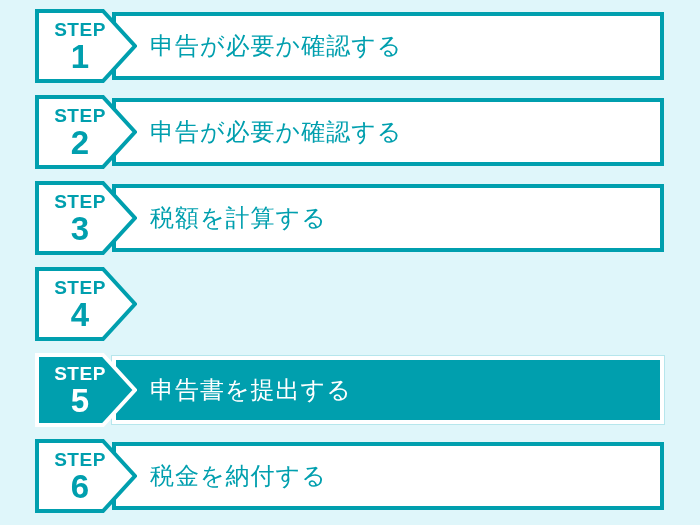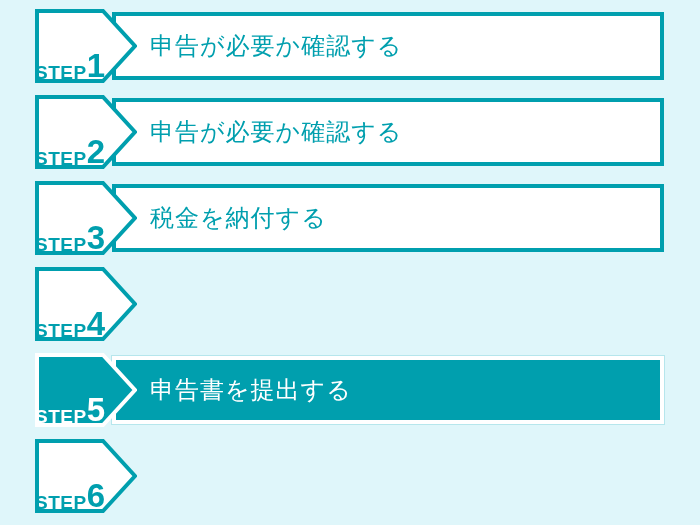--- a/index.html
+++ b/index.html
@@ -42,25 +42,26 @@
     stroke-width: 4;
     stroke-linejoin: miter;
   }
   .badge-text {
     position: absolute;
     left: 0;
     top: 0;
     width: 70px;
     height: 74px;
     display: flex;
-    flex-direction: row;
-    align-items: flex-end;
+    flex-direction: column;
+    align-items: center;
     justify-content: center;
     color: #009FAE;
     font-weight: bold;
+    padding-left: 10px;
   }
   .step-word {
     font-size: 19px;
     line-height: 21px;
     letter-spacing: 0.5px;
   }
   .step-num {
     font-size: 33px;
     line-height: 34px;
   }
@@ -141,56 +142,59 @@
     <div class="badge">
       <svg width="102" height="74" viewBox="0 0 102 74">
         <polygon points="2,2 68,2 100,37 68,72 2,72"></polygon>
       </svg>
       <div class="badge-text">
         <span class="step-word">STEP</span>
         <span class="step-num">3</span>
       </div>
     </div>
     <div class="bar">
+      <span class="bar-label">税額を計算する</span>
+    </div>
+  </div>
+
+  <div class="step-row">
+    <div class="badge">
+      <svg width="102" height="74" viewBox="0 0 102 74">
+        <polygon points="2,2 68,2 100,37 68,72 2,72"></polygon>
+      </svg>
+      <div class="badge-text">
+        <span class="step-word">STEP</span>
+        <span class="step-num">4</span>
+      </div>
+    </div>
+  </div>
+
+  <div class="step-row active">
+    <div class="badge">
+      <svg width="102" height="74" viewBox="0 0 102 74">
+        <polygon points="2,2 68,2 100,37 68,72 2,72"></polygon>
+      </svg>
+      <div class="badge-text">
+        <span class="step-word">STEP</span>
+        <span class="step-num">5</span>
+      </div>
+    </div>
+    <div class="bar">
+      <span class="bar-label">申告書を提出する</span>
+    </div>
+  </div>
+
+  <div class="step-row">
+    <div class="badge">
+      <svg width="102" height="74" viewBox="0 0 102 74">
+        <polygon points="2,2 68,2 100,37 68,72 2,72"></polygon>
+      </svg>
+      <div class="badge-text">
+        <span class="step-word">STEP</span>
+        <span class="step-num">6</span>
+      </div>
+    </div>
+    <div class="bar">
       <span class="bar-label">税金を納付する</span>
     </div>
   </div>
 
-  <div class="step-row">
-    <div class="badge">
-      <svg width="102" height="74" viewBox="0 0 102 74">
-        <polygon points="2,2 68,2 100,37 68,72 2,72"></polygon>
-      </svg>
-      <div class="badge-text">
-        <span class="step-word">STEP</span>
-        <span class="step-num">4</span>
-      </div>
-    </div>
-  </div>
-
-  <div class="step-row active">
-    <div class="badge">
-      <svg width="102" height="74" viewBox="0 0 102 74">
-        <polygon points="2,2 68,2 100,37 68,72 2,72"></polygon>
-      </svg>
-      <div class="badge-text">
-        <span class="step-word">STEP</span>
-        <span class="step-num">5</span>
-      </div>
-    </div>
-    <div class="bar">
-      <span class="bar-label">申告書を提出する</span>
-    </div>
-  </div>
-
-  <div class="step-row">
-    <div class="badge">
-      <svg width="102" height="74" viewBox="0 0 102 74">
-        <polygon points="2,2 68,2 100,37 68,72 2,72"></polygon>
-      </svg>
-      <div class="badge-text">
-        <span class="step-word">STEP</span>
-        <span class="step-num">6</span>
-      </div>
-    </div>
-  </div>
-
 </div>
 
 </body></html>

